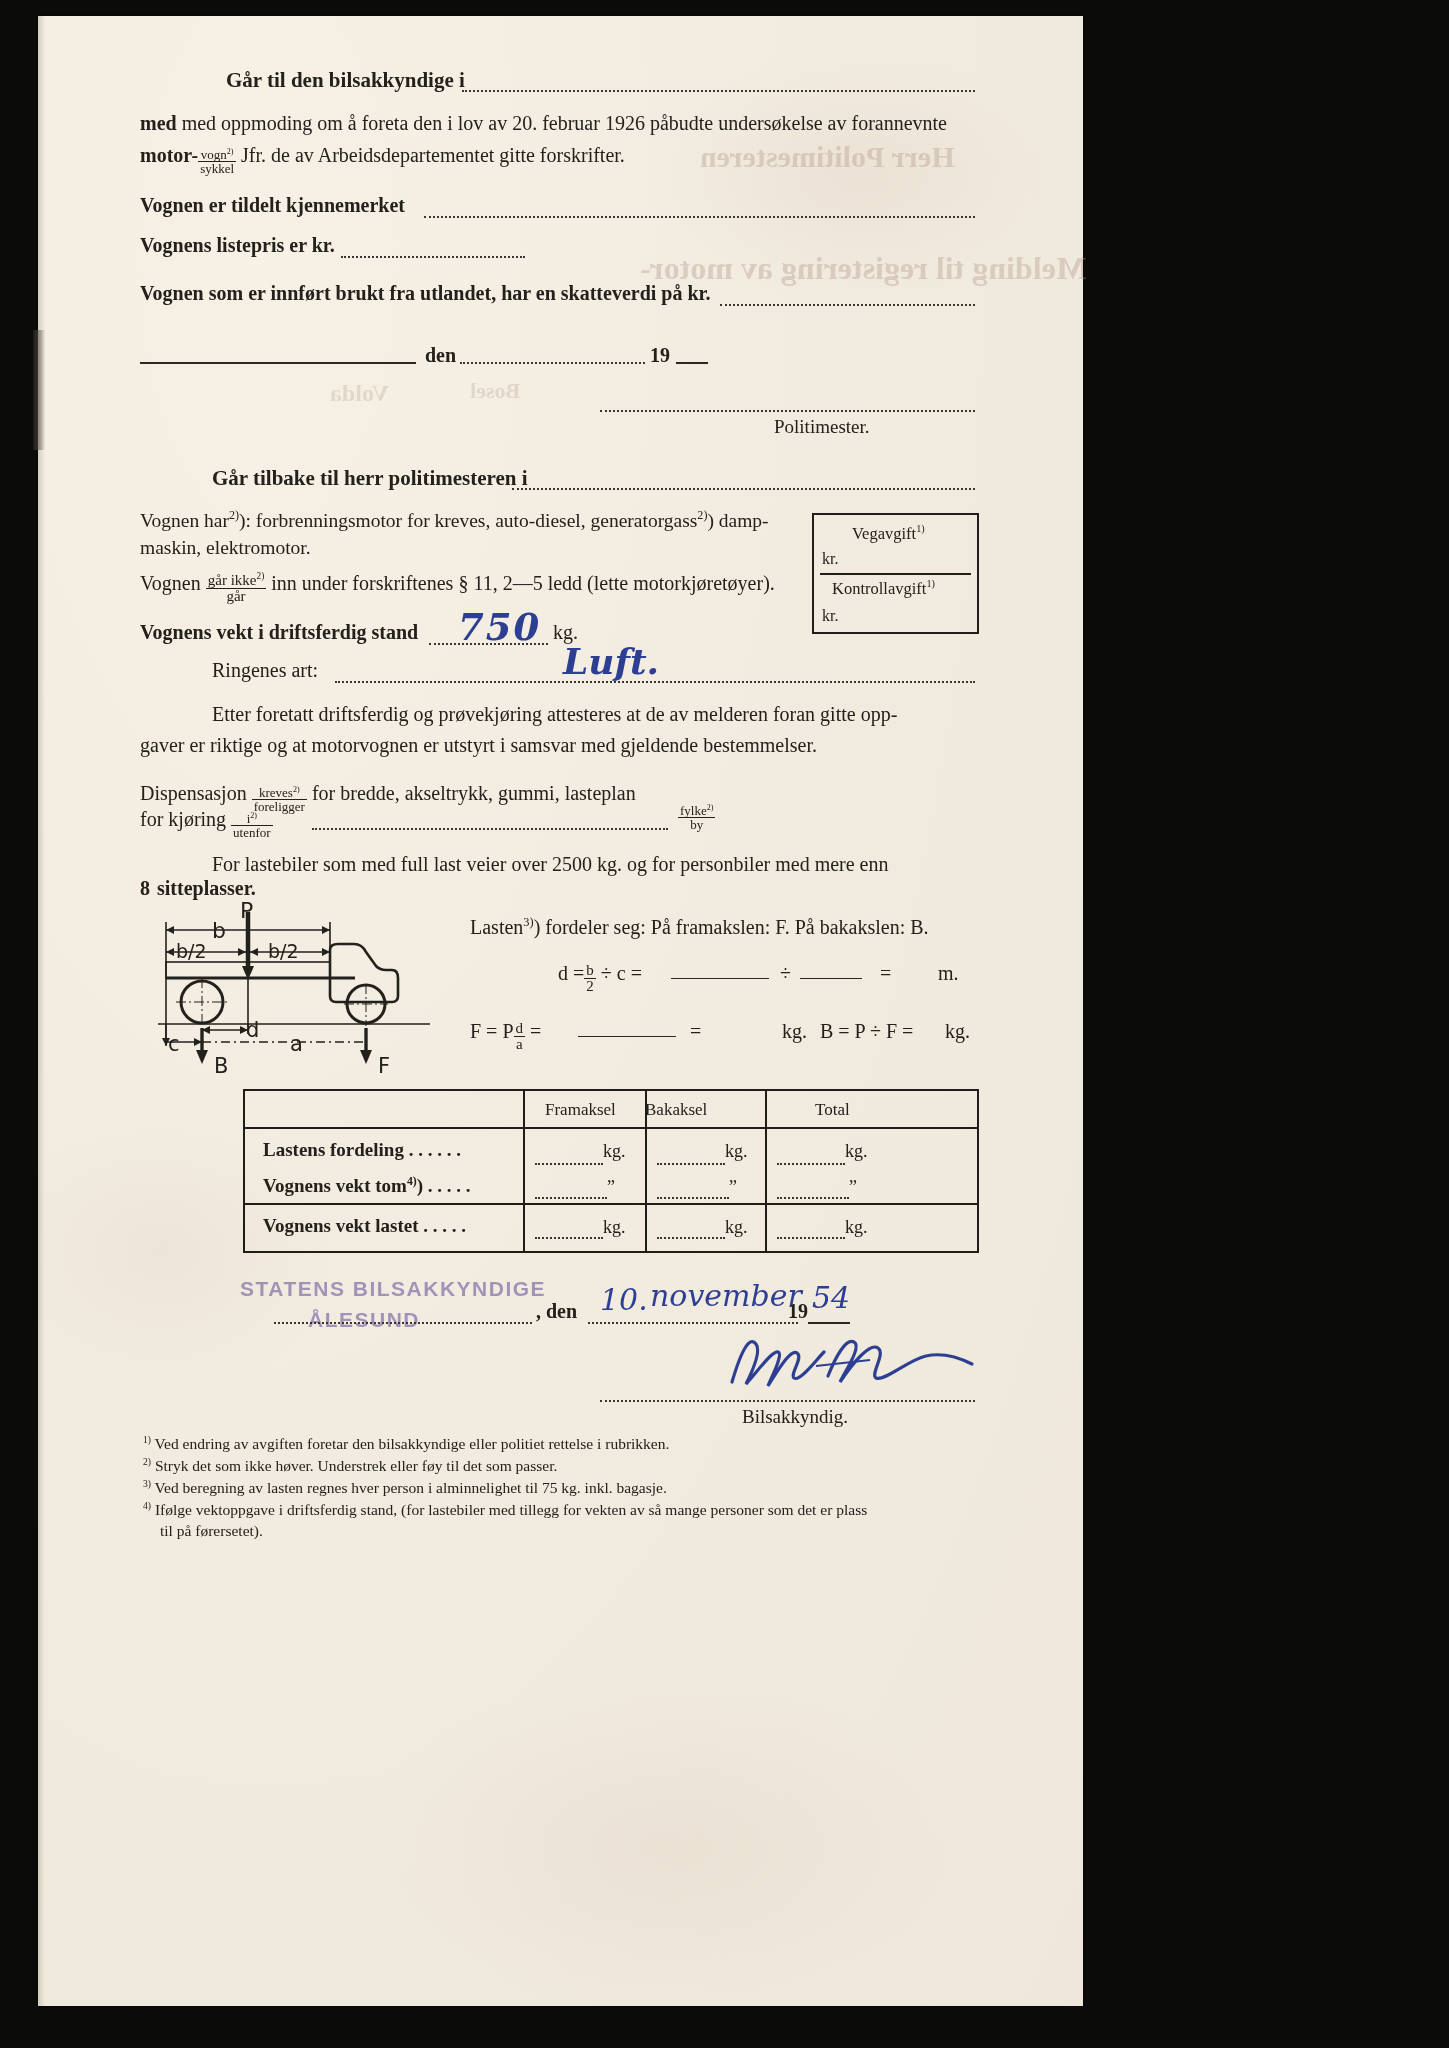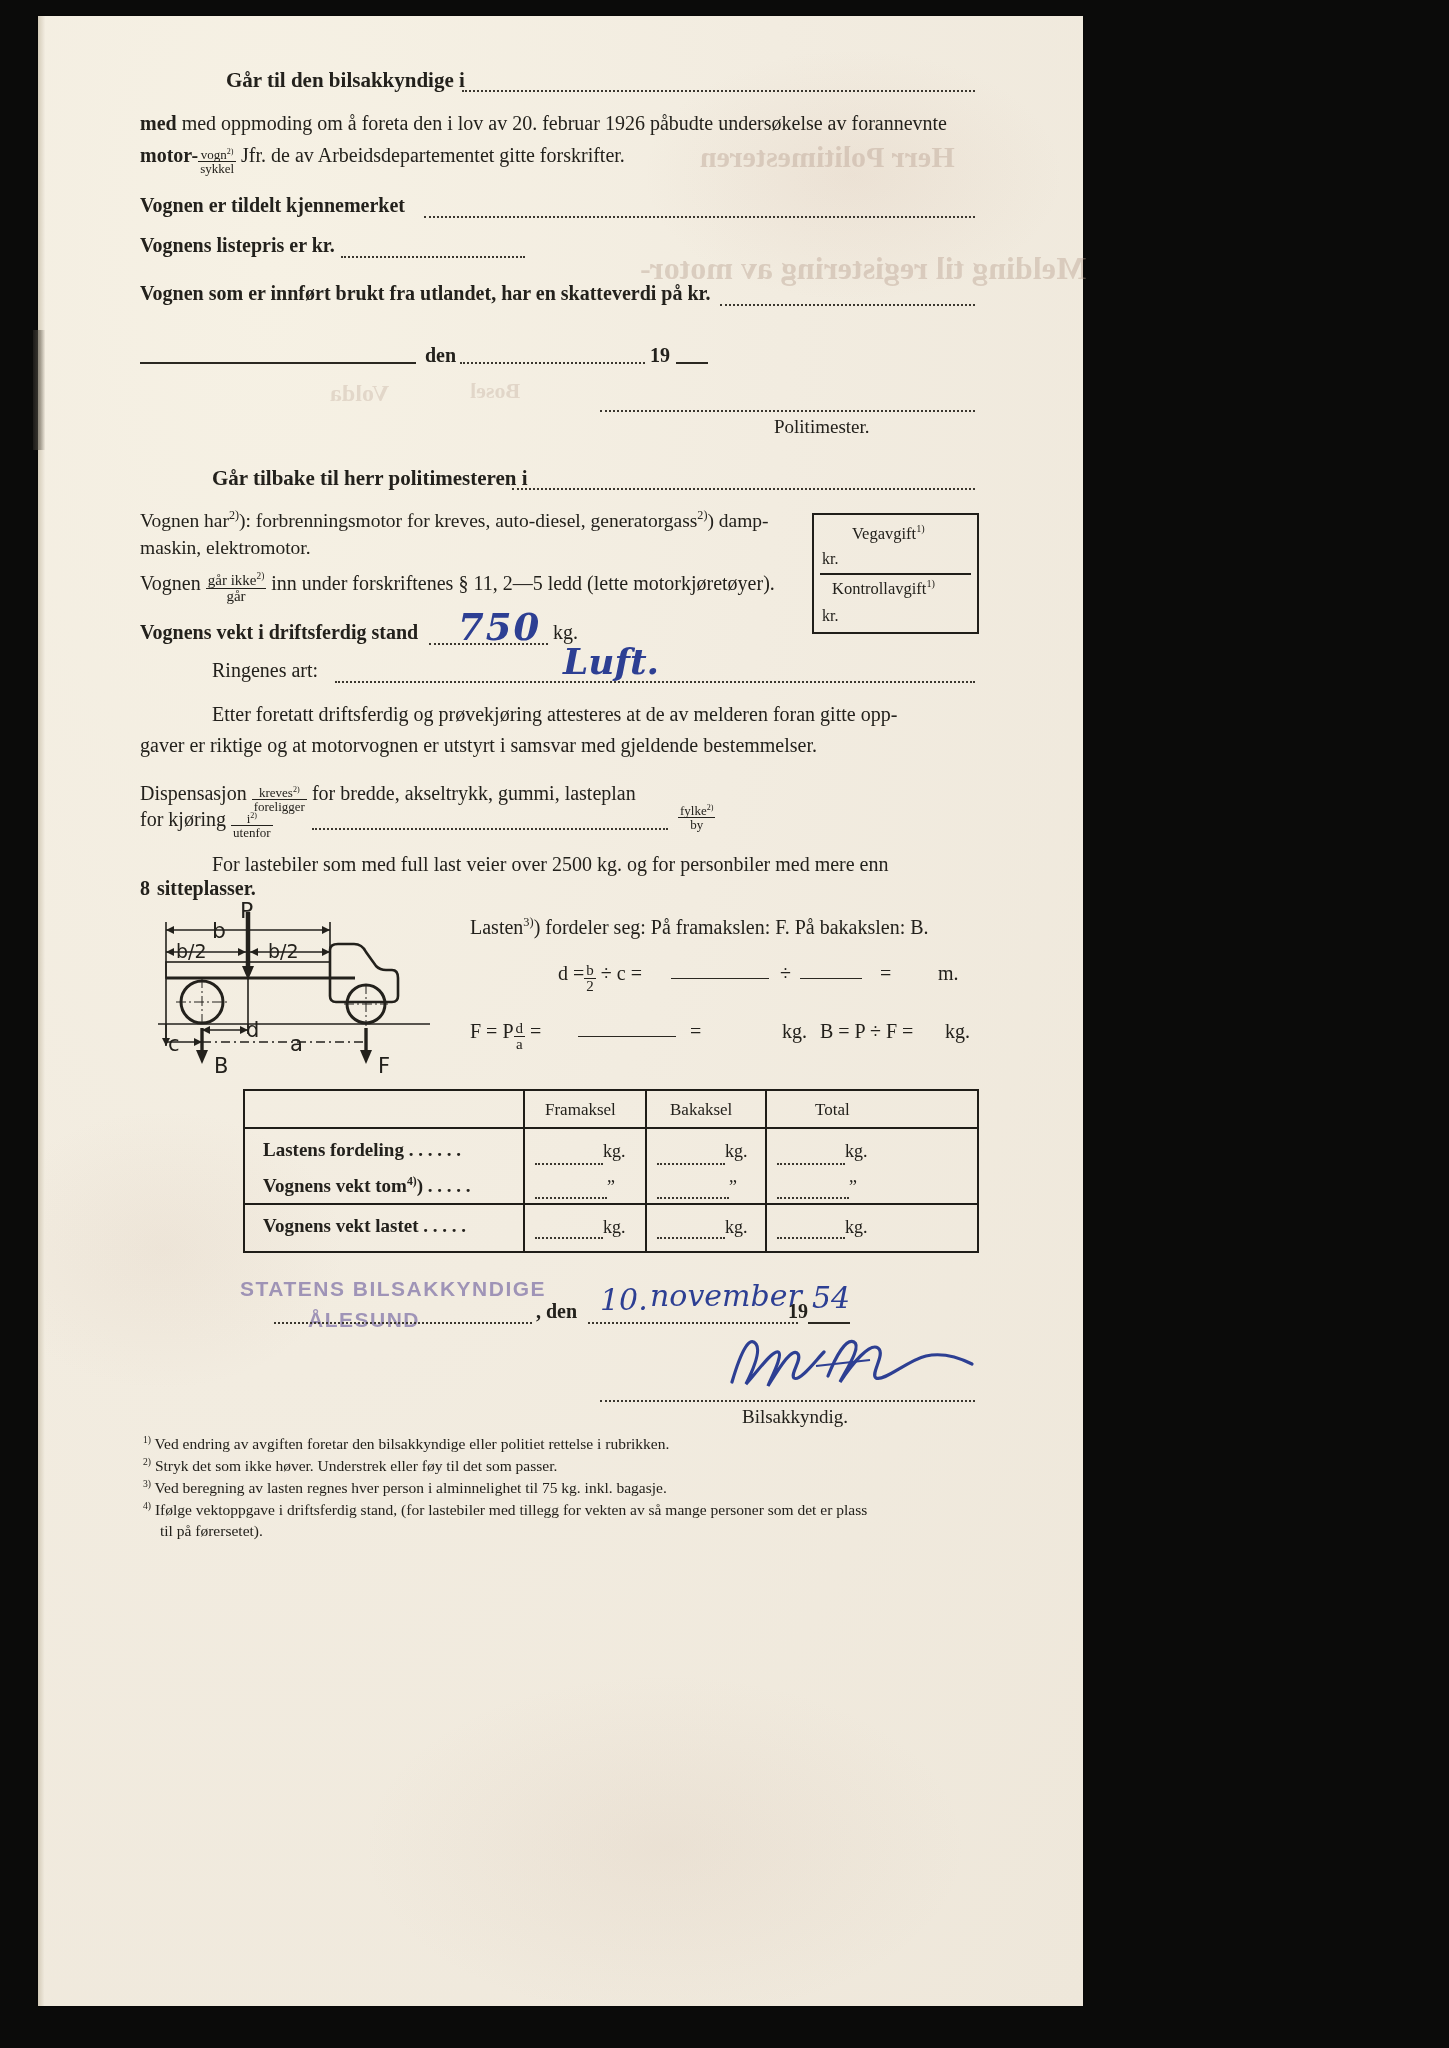--- a/index.html
+++ b/index.html
@@ -252,21 +252,21 @@
   <div class="t" style="left:945px;top:1020px;font-size:20px;">kg.</div>
 
   <div class="tbl" style="left:243px;top:1089px;width:732px;height:160px;">
     <div class="v" style="left:278px;"></div>
     <div class="v" style="left:400px;"></div>
     <div class="v" style="left:520px;"></div>
     <div class="h" style="top:36px;"></div>
     <div class="h" style="top:112px;"></div>
 
     <div class="t" style="left:300px;top:9px;font-size:17px;">Framaksel</div>
-    <div class="t" style="left:425px;top:9px;font-size:17px;font-family:Liberation Serif, serif;">Bakaksel</div>
+    <div class="t" style="left:400px;top:9px;font-size:17px;font-family:Liberation Serif, serif;">Bakaksel</div>
     <div class="t" style="left:570px;top:9px;font-size:17px;">Total</div>
 
     <div class="t bold" style="left:18px;top:48px;font-size:19px;">Lastens fordeling  .  .  .  .  .  .</div>
     <div class="dots" style="left:290px;top:72px;width:68px;"></div>
     <div class="t" style="left:358px;top:50px;font-size:18px;">kg.</div>
     <div class="dots" style="left:412px;top:72px;width:68px;"></div>
     <div class="t" style="left:480px;top:50px;font-size:18px;">kg.</div>
     <div class="dots" style="left:532px;top:72px;width:68px;"></div>
     <div class="t" style="left:600px;top:50px;font-size:18px;">kg.</div>
 

